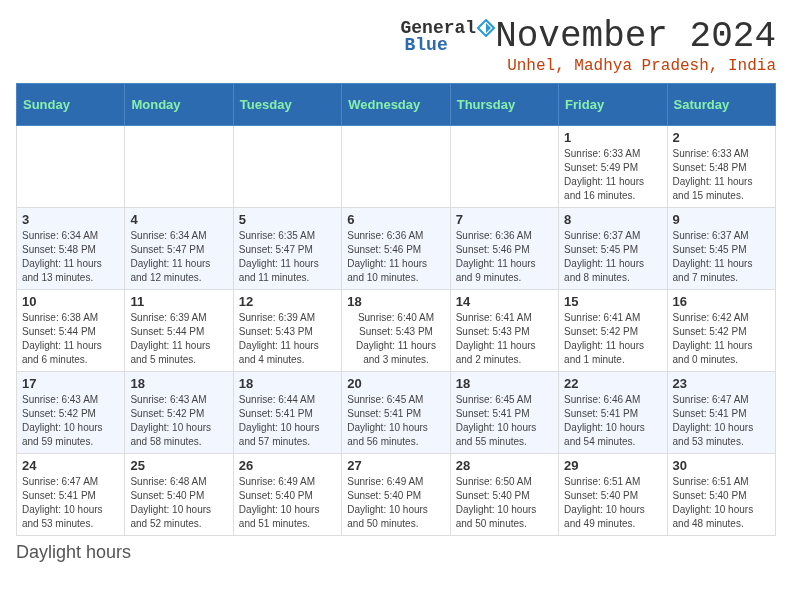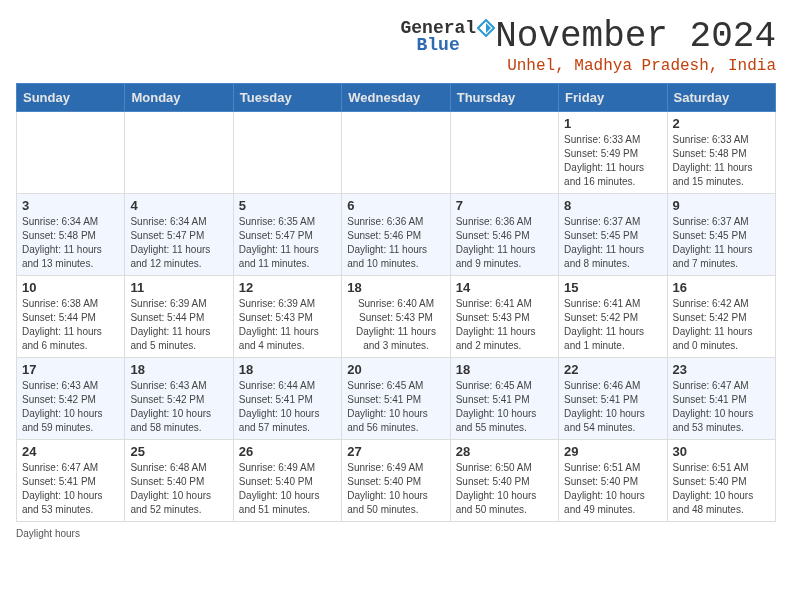--- a/index.html
+++ b/index.html
@@ -41,24 +41,24 @@
       font-size: 16px;
       color: #c2410c;
     }
     .calendar {
       width: 100%;
       border-collapse: collapse;
       border: 1px solid #ccc;
     }
     .calendar th {
       background: #2c6bb0;
-      color: #e5e5e5;
+      color: #86efac;
       font-size: 13px;
       font-weight: bold;
-      padding: 6px 6px;
+      padding: 13px 6px;
       text-align: left;
       border: 1px solid #4a85c5;
     }
     .calendar td {
       vertical-align: top;
       padding: 4px 5px;
       border: 1px solid #ddd;
       font-size: 10.5px;
       color: #333;
       width: 108px;
@@ -78,40 +78,40 @@
       margin-bottom: 2px;
     }
     .day-info {
       font-size: 10px;
       color: #444;
       line-height: 1.4;
     }
     .empty { background: #fff !important; }
     .footer {
       margin-top: 8px;
-      font-size: 10px;
+      font-size: 18px;
       color: #555;
     }
   </style>
 </head>
 <body>
 
 <div class="header">
   <div class="logo">
     <div class="logo-text">
       <span class="logo-general">General</span>
       <span style="display:inline-block; margin-left:1px;">
         <svg width="18" height="18" viewBox="0 0 18 18" style="vertical-align:middle;">
           <polygon points="9,1 17,9 9,17 1,9" fill="none" stroke="#2c9ad4" stroke-width="2"></polygon>
           <polygon points="9,4 14,9 9,14" fill="#2c9ad4"></polygon>
         </svg>
       </span>
     </div>
     <div style="margin-top:-4px;">
-      <span class="logo-blue" style="font-size:18px; font-weight:bold; color:#2c6bb0; margin-left:16px;">Blue</span>
+      <span class="logo-blue" style="font-size:18px; font-weight:bold; color:#2c6bb0; margin-left:4px;">Blue</span>
     </div>
   </div>
   <div class="title-block">
     <div class="month-title">November 2024</div>
     <div class="subtitle">Unhel, Madhya Pradesh, India</div>
   </div>
 </div>
 
 <table class="calendar" id="cal-table">
   <thead id="cal-head">

